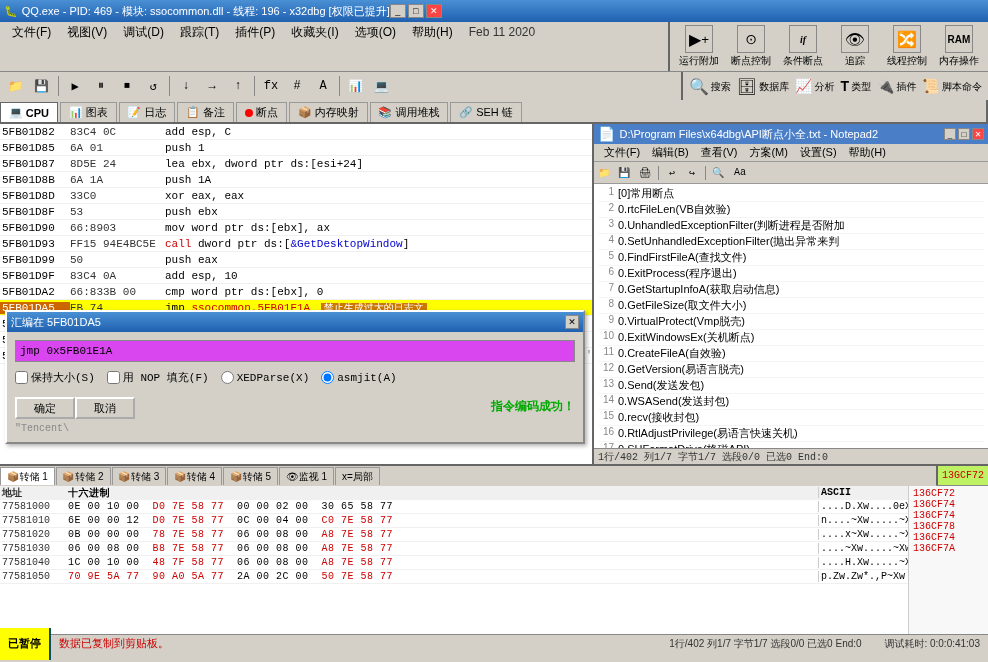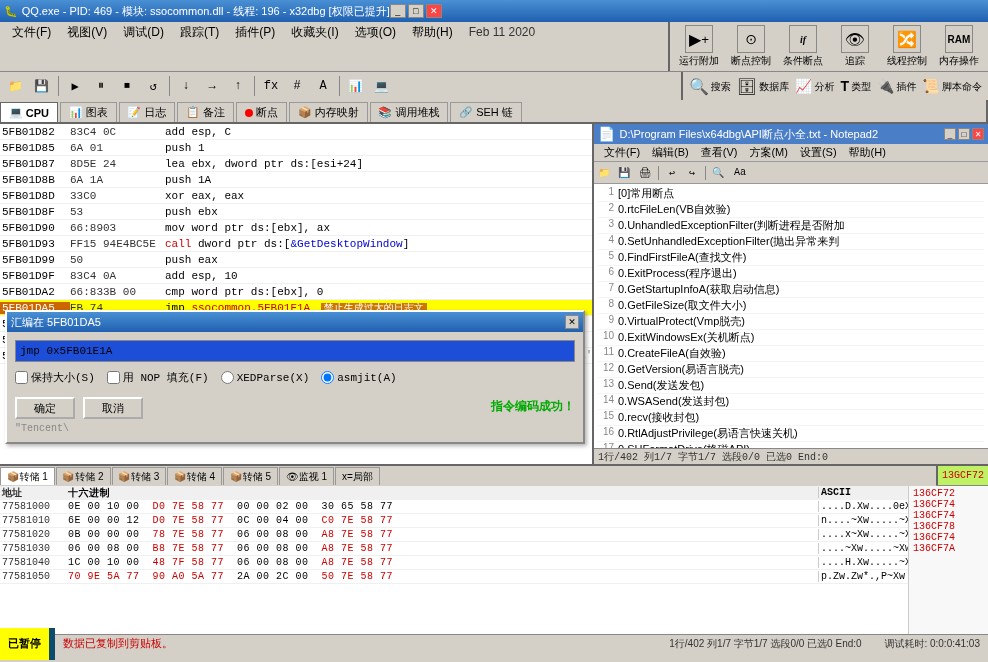--- a/index.html
+++ b/index.html
@@ -170,28 +170,28 @@
       border: 1px solid #888; display: flex; align-items: center;
       justify-content: center; cursor: pointer; font-size: 9px; color: black;
     }
     .dialog-content { padding: 8px; }
     .dialog-input-row {
       display: flex; align-items: center; margin-bottom: 8px;
     }
     .dialog-input {
       width: 100%; height: 22px; font-family: 'Courier New', monospace;
       font-size: 11px; border: 1px solid #888; padding: 0 4px;
-      background: #1d4ed8;
+      background: #d946ef;
     }
     .dialog-options {
       display: flex; align-items: center; gap: 12px; margin-bottom: 8px;
     }
     .dialog-checkbox { display: flex; align-items: center; gap: 3px; cursor: pointer; }
     .dialog-radio { display: flex; align-items: center; gap: 3px; cursor: pointer; }
-    .dialog-buttons { display: flex; justify-content: flex-end; gap: 8px; margin-top: 4px; }
+    .dialog-buttons { display: flex; justify-content: flex-end; margin-top: 4px; }
     .dialog-btn {
       width: 60px; height: 22px; background: #d4d0c8;
       border: 2px outset #fff; cursor: pointer; font-size: 11px;
       font-family: 'Microsoft YaHei', Arial, sans-serif;
     }
     .dialog-success {
       color: #00aa00; font-size: 12px; font-weight: bold;
       margin-top: 0; text-align: right;
     }
 
@@ -246,21 +246,21 @@
       border-top: 1px solid #888;
       font-size: 11px;
       font-family: 'Microsoft YaHei', Arial, sans-serif;
     }
     .status-paused {
       background: #ffff00;
       padding: 16px 8px;
       height: 100%;
       display: flex;
       align-items: center;
-      border-right: 6px solid #0c4a6e;
+      border-right: 2px solid #0c4a6e;
       font-weight: bold;
     }
     .status-text {
       padding: 0 8px;
       color: #cc0000;
     }
     .status-right {
       margin-left: auto;
       padding: 0 8px;
       font-size: 10px;

